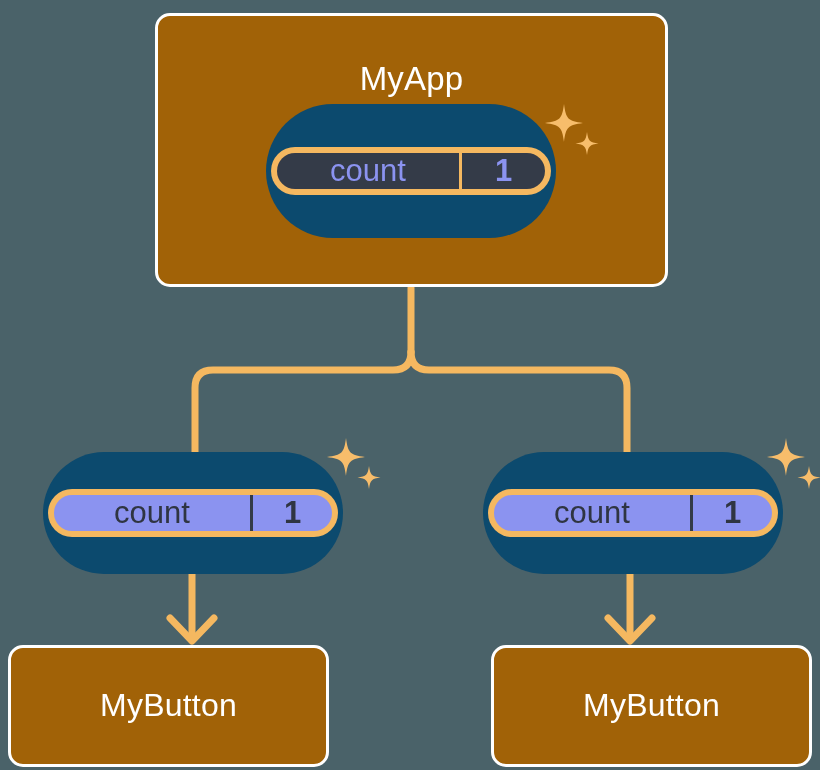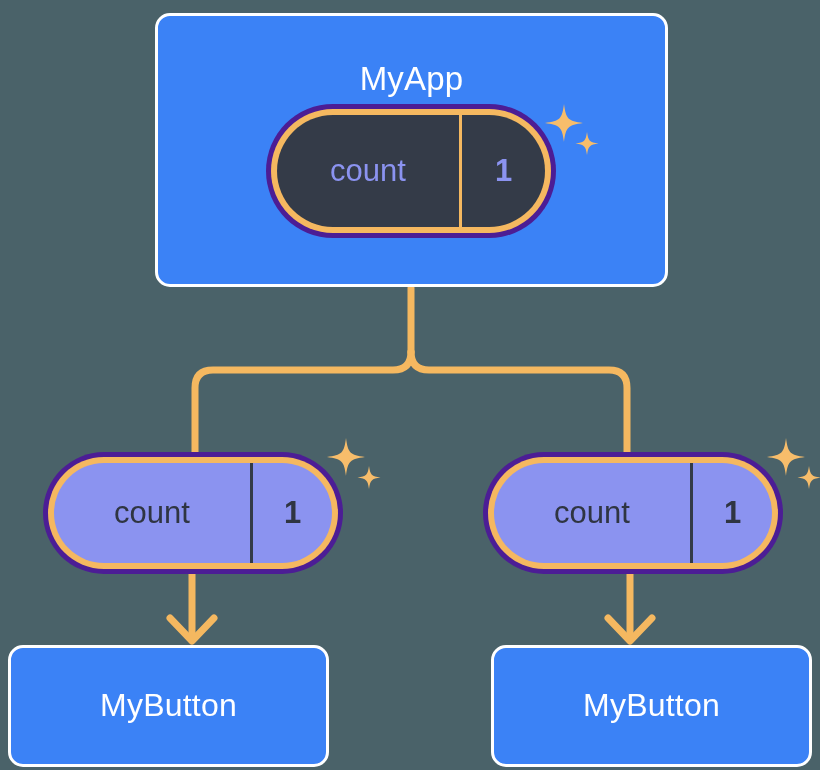--- a/index.html
+++ b/index.html
@@ -10,41 +10,42 @@
     overflow:hidden;
     position:relative;
   }
   #stage{position:absolute;left:0;top:0;width:820px;height:770px;}
 
   
   .abs{position:absolute;box-sizing:border-box;}
 
   
   .card{
-    background:#3b82f6;
+    background:#a16207;
     border:3px solid #ffffff;
     border-radius:15px;
   }
   .card-title{
     position:absolute;left:0;right:0;
     text-align:center;
     color:#ffffff;
     letter-spacing:.2px;
   }
   .card-title.big{top:44px;font-size:33px;}
   .card-title.btn{top:50%;transform:translateY(-52%);font-size:32px;}
 
   
   .pill{
     position:absolute;
     box-sizing:border-box;
     border-radius:999px;
-    background:#4c1d95;              
+    background:#0c4a6e;              
     padding:5px;                      
     display:flex;
+    align-items:center;
   }
   .pill-inner{
     flex:1;
     border-radius:999px;
     background:#f5b860;              
     padding:6px;
     display:flex;
     box-sizing:border-box;
   }
   .pill-face{

